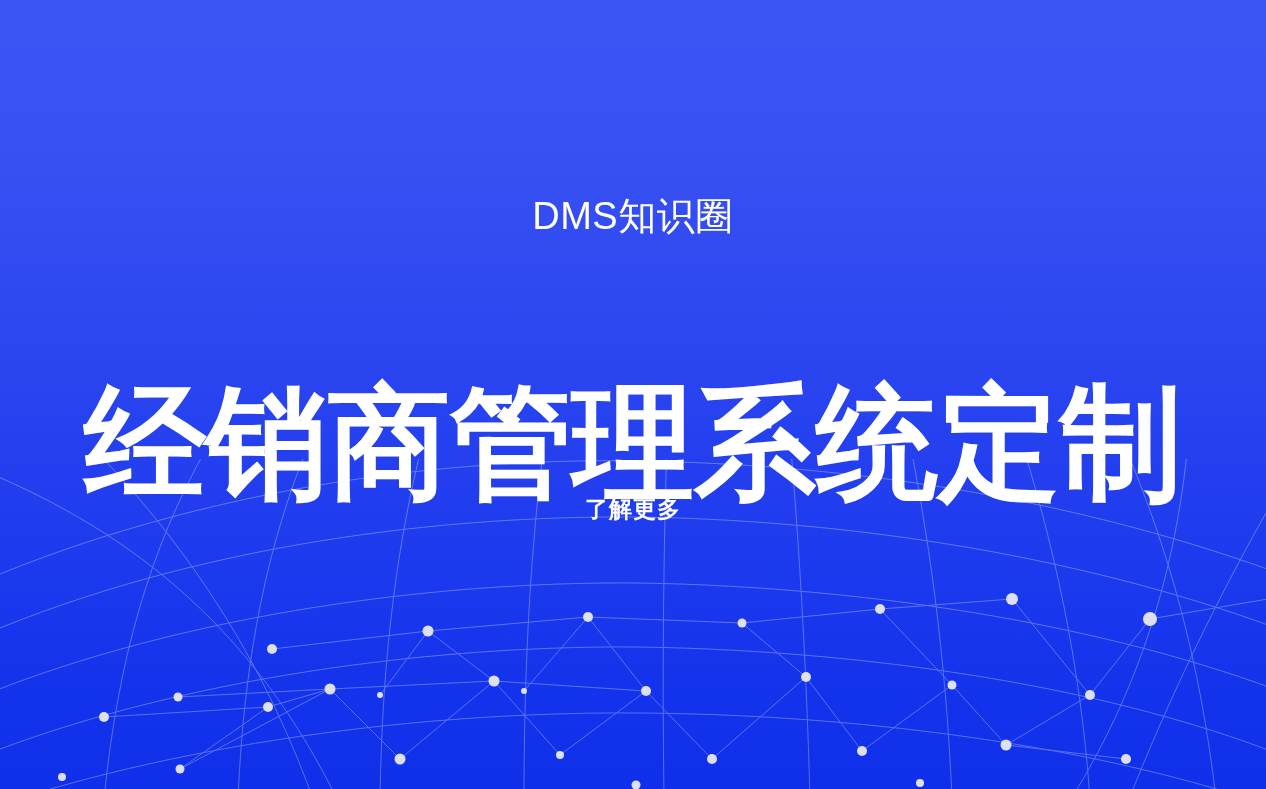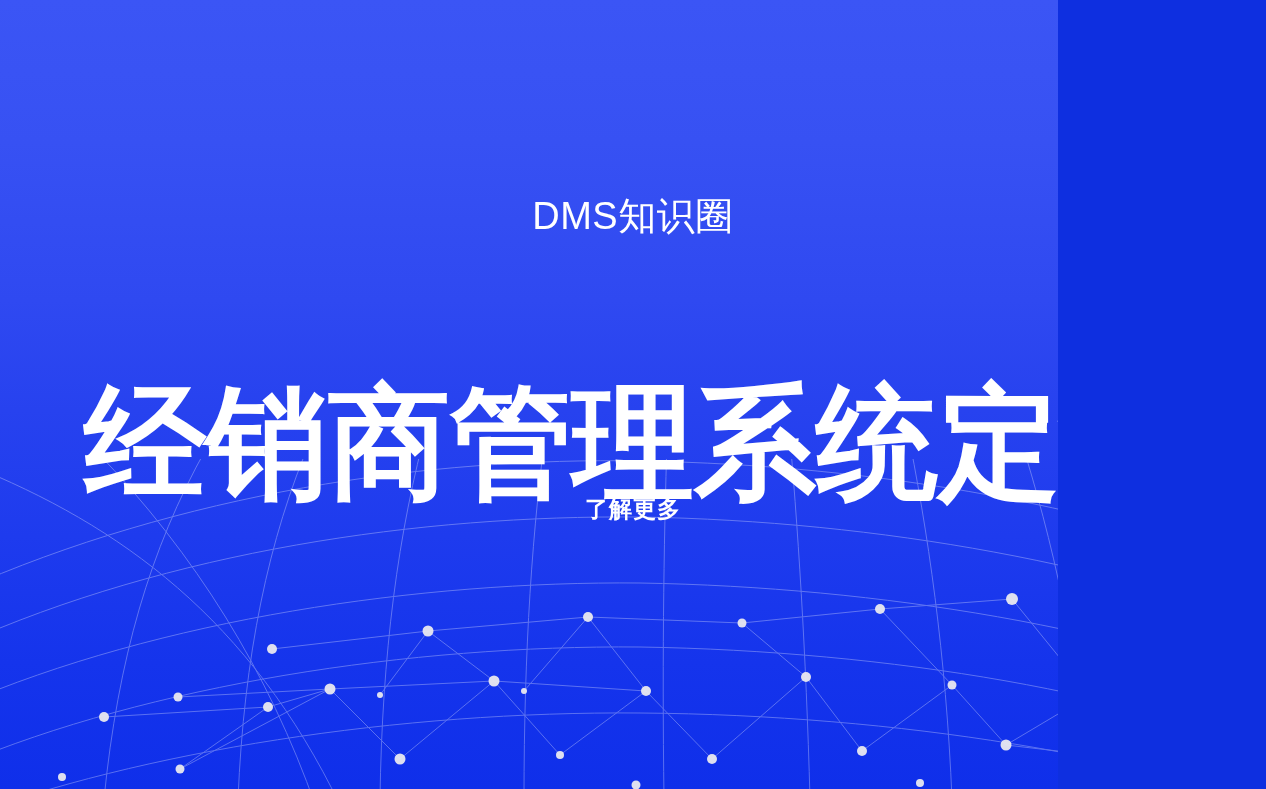--- a/index.html
+++ b/index.html
@@ -7,21 +7,21 @@
     margin: 0;
     padding: 0;
     background: #0e2fe0;
   }
   body {
     font-family: "Liberation Sans", "DejaVu Sans", sans-serif;
   }
 
   .banner {
     position: relative;
-    width: 1058px;
+    width: 1266px;
     height: 789px;
     overflow: hidden;
     background: linear-gradient(180deg,
                 #3b55f5 0%,
                 #3751f3 18%,
                 #2f49f1 38%,
                 #2742ef 52%,
                 #1e3bee 68%,
                 #1534ec 84%,
                 #0f2fea 100%);

